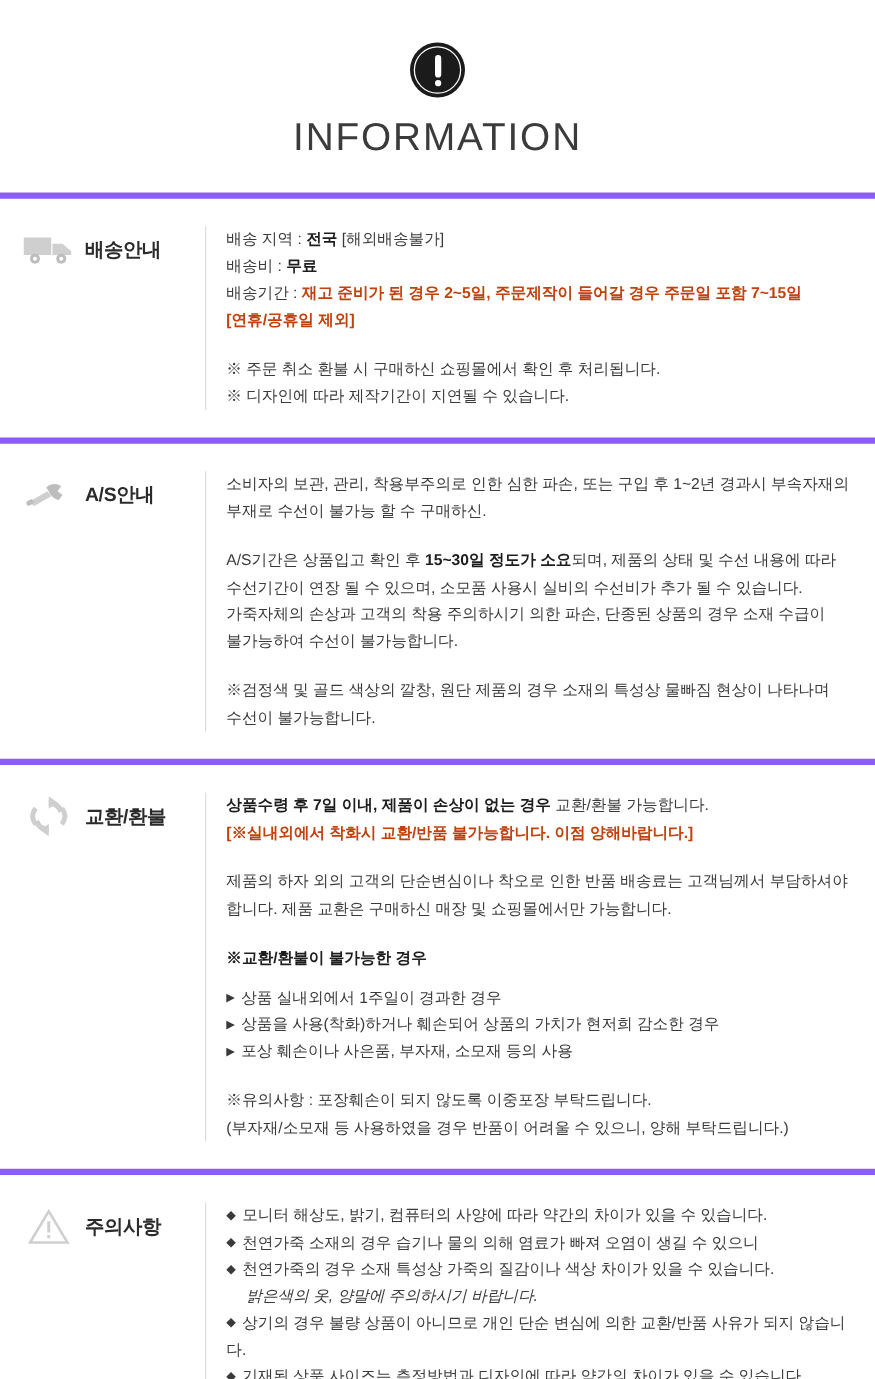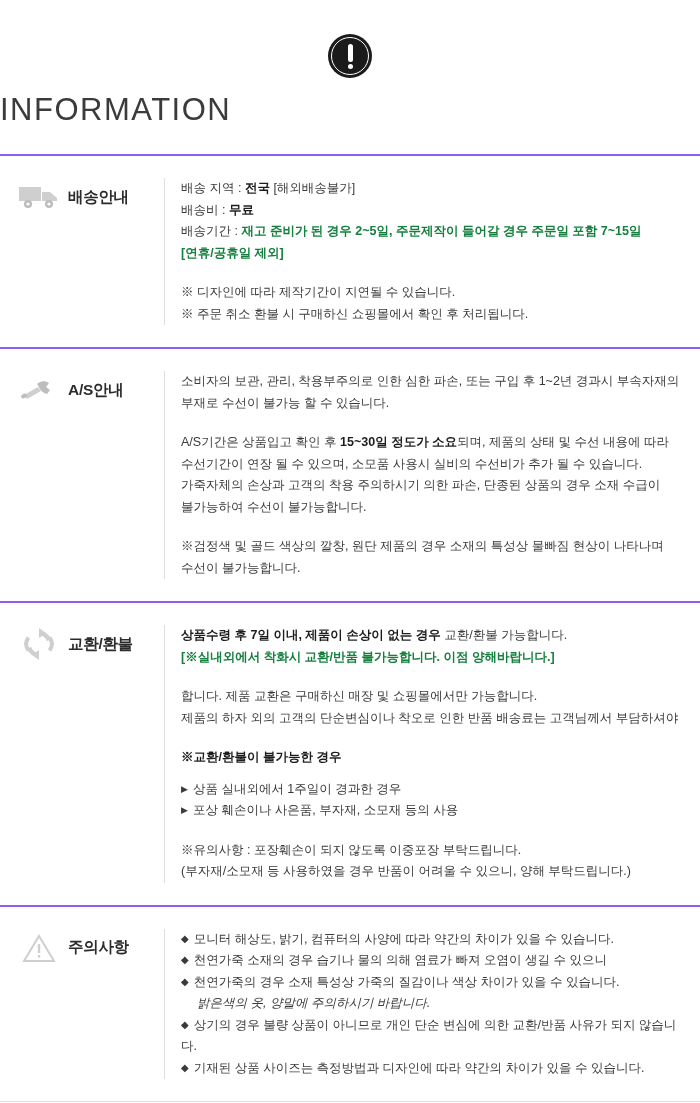--- a/index.html
+++ b/index.html
@@ -15,20 +15,21 @@
     -webkit-font-smoothing: antialiased;
   }
   .page {
     width: 700px;
     position: relative;
     padding-bottom: 20px;
   }
 
   
   .header {
+    text-align: center;
     padding-top: 34px;
     padding-bottom: 26px;
   }
   .logo-circle {
     width: 44px;
     height: 44px;
     border-radius: 50%;
     background: #1b1b1b;
     margin: 0 auto;
     position: relative;
@@ -63,21 +64,21 @@
   .header-title {
     margin-top: 14px;
     font-size: 31px;
     letter-spacing: 1.5px;
     color: #3b3b3b;
     font-weight: 400;
   }
 
   
   .section {
-    border-top: 2px solid #8b5cf6;
+    border-top: 5px solid #8b5cf6;
     display: flex;
     align-items: flex-start;
     padding: 22px 16px 22px 16px;
   }
   .section:last-of-type {
     border-bottom: 1px solid #dedede;
   }
   .sec-left {
     width: 148px;
     flex: 0 0 148px;
@@ -106,21 +107,21 @@
     border-left: 1px solid #dedede;
     padding-left: 16px;
     font-size: 12.5px;
     line-height: 1.72;
     color: #3a3a3a;
   }
   .sec-body p { margin: 0; }
   .gap { height: 18px; }
   .gap-sm { height: 10px; }
   .bold { font-weight: bold; color: #1d1d1d; }
-  .red { color: #15803d; font-weight: bold; }
+  .red { color: #c2410c; font-weight: bold; }
   .b-arrow::before { content: "\25B6"; font-size: 9px; margin-right: 5px; position: relative; top: -1px; }
   .b-diamond::before { content: "\25C6"; font-size: 10px; margin-right: 5px; position: relative; top: -1px; }
   .indent { padding-left: 16px; display: block; font-style: italic; }
 </style>
 </head>
 <body>
 
 <div class="page">
 
   <div class="header">
@@ -146,38 +147,38 @@
             </svg>
           </div>
           <div class="sec-title">배송안내</div>
         </div>
         <div class="sec-body">
           <p><span>배송 지역 : </span><span class="bold">전국</span><span> [해외배송불가]</span></p>
           <p><span>배송비 : </span><span class="bold">무료</span></p>
           <p><span>배송기간 : </span><span class="red">재고 준비가 된 경우 2~5일, 주문제작이 들어갈 경우 주문일 포함 7~15일</span></p>
           <p><span class="red">[연휴/공휴일 제외]</span></p>
           <div class="gap"></div>
+          <p><span>※ 주문 취소 환불 시 구매하신 쇼핑몰에서 확인 후 처리됩니다.</span></p>
           <p><span>※ 디자인에 따라 제작기간이 지연될 수 있습니다.</span></p>
-          <p><span>※ 주문 취소 환불 시 구매하신 쇼핑몰에서 확인 후 처리됩니다.</span></p>
         </div>
       </div>
       <div class="section">
         <div class="sec-left">
           <div class="sec-icon">
             <svg width="42" height="28" viewBox="0 0 42 28" aria-hidden="true">
               <path fill="#cfcfcf" d="M6 19l14-8 3 4-14 8z"></path>
               <path fill="#bdbdbd" d="M19 8c3-3 8-4 12-1l-3 4 4 3-3 4c-4-1-7-4-8-7z"></path>
               <rect x="3" y="18" width="6" height="4" rx="2" fill="#bdbdbd" transform="rotate(-30 6 20)"></rect>
             </svg>
           </div>
           <div class="sec-title">A/S안내</div>
         </div>
         <div class="sec-body">
           <p><span>소비자의 보관, 관리, 착용부주의로 인한 심한 파손, 또는 구입 후 1~2년 경과시 부속자재의</span></p>
-          <p><span>부재로 수선이 불가능 할 수 있습니다.</span></p>
+          <p><span>부재로 수선이 불가능 할 수 구매하신.</span></p>
           <div class="gap"></div>
           <p><span>A/S기간은 상품입고 확인 후 </span><span class="bold">15~30일 정도가 소요</span><span>되며, 제품의 상태 및 수선 내용에 따라</span></p>
           <p><span>수선기간이 연장 될 수 있으며, 소모품 사용시 실비의 수선비가 추가 될 수 있습니다.</span></p>
           <p><span>가죽자체의 손상과 고객의 착용 주의하시기 의한 파손, 단종된 상품의 경우 소재 수급이</span></p>
           <p><span>불가능하여 수선이 불가능합니다.</span></p>
           <div class="gap"></div>
           <p><span>※검정색 및 골드 색상의 깔창, 원단 제품의 경우 소재의 특성상 물빠짐 현상이 나타나며</span></p>
           <p><span>수선이 불가능합니다.</span></p>
         </div>
       </div>
@@ -192,26 +193,27 @@
               <path fill="none" stroke="#cfcfcf" stroke-width="4" d="M7.5 9.5A12.9 12.9 0 0 0 5 16a12.9 12.9 0 0 0 2.5 6.5"></path>
               <path fill="none" stroke="#cfcfcf" stroke-width="4" d="M28.5 22.5A12.9 12.9 0 0 0 31 16a12.9 12.9 0 0 0-2.5-6.5"></path>
             </svg>
           </div>
           <div class="sec-title">교환/환불</div>
         </div>
         <div class="sec-body">
           <p><span class="bold">상품수령 후 </span><span class="bold">7일 이내, 제품이 손상이 없는 경우</span><span> 교환/환불 가능합니다.</span></p>
           <p><span class="red">[※실내외에서 착화시 교환/반품 불가능합니다. 이점 양해바랍니다.]</span></p>
           <div class="gap"></div>
+          <p><span>제품의 하자 외의 고객의 단순변심이나 착오로 인한 반품 배송료는 고객님께서 부담하셔야</span></p>
           <p><span>합니다. 제품 교환은 구매하신 매장 및 쇼핑몰에서만 가능합니다.</span></p>
-          <p><span>제품의 하자 외의 고객의 단순변심이나 착오로 인한 반품 배송료는 고객님께서 부담하셔야</span></p>
           <div class="gap"></div>
           <p><span class="bold">※교환/환불이 불가능한 경우</span></p>
           <div class="gap-sm"></div>
           <p class="b-arrow"><span>상품 실내외에서 1주일이 경과한 경우</span></p>
+          <p class="b-arrow"><span>상품을 사용(착화)하거나 훼손되어 상품의 가치가 현저희 감소한 경우</span></p>
           <p class="b-arrow"><span>포상 훼손이나 사은품, 부자재, 소모재 등의 사용</span></p>
           <div class="gap"></div>
           <p><span>※유의사항 : 포장훼손이 되지 않도록 이중포장 부탁드립니다.</span></p>
           <p><span>(부자재/소모재 등 사용하였을 경우 반품이 어려울 수 있으니, 양해 부탁드립니다.)</span></p>
         </div>
       </div>
       <div class="section">
         <div class="sec-left">
           <div class="sec-icon">
             <svg width="36" height="32" viewBox="0 0 36 32" aria-hidden="true">

